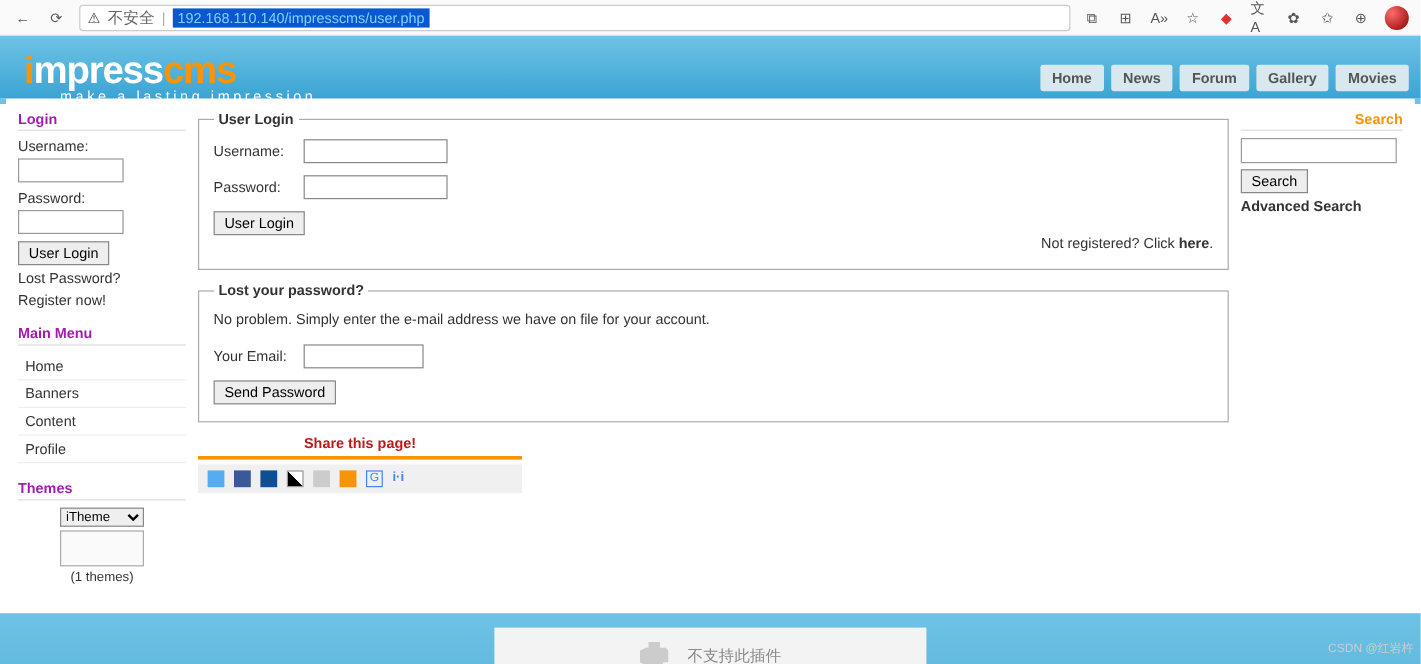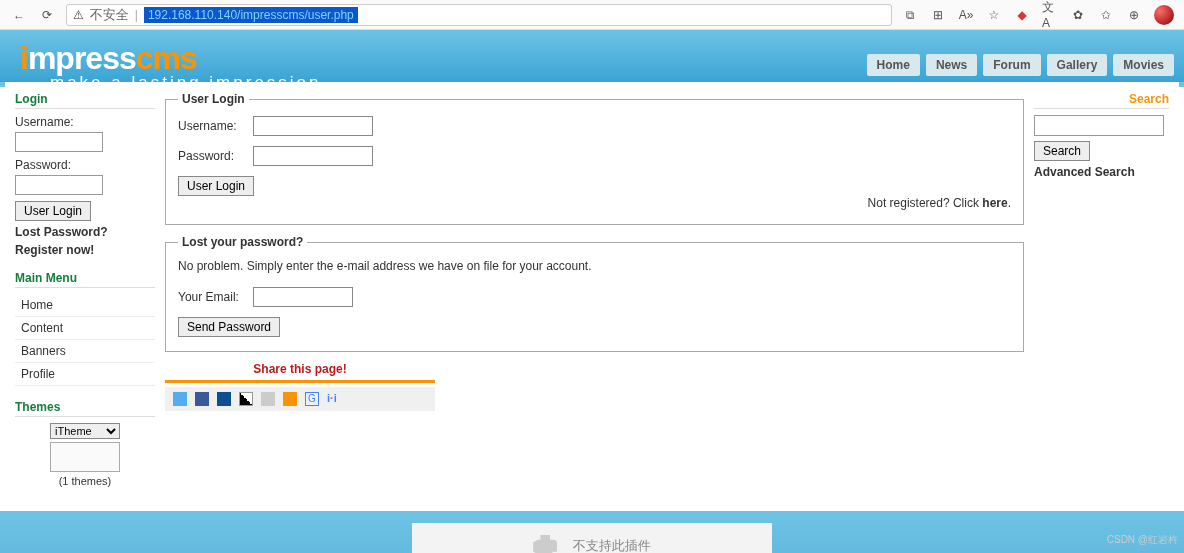--- a/index.html
+++ b/index.html
@@ -15,37 +15,37 @@
 .toolbar-icon { width: 16px; height: 16px; display: flex; align-items: center; justify-content: center; color: #555; cursor: pointer; }
 .avatar { width: 20px; height: 20px; border-radius: 50%; background: radial-gradient(circle at 30% 30%, #ff6b6b, #8b0000); }
 
 
 .header { background: linear-gradient(#6ec3e5, #3ba4d4); height: 52px; position: relative; }
 .logo { position: absolute; left: 20px; top: 10px; }
 .logo-text { font-family: Arial, sans-serif; font-weight: bold; font-size: 32px; letter-spacing: -1px; }
 .logo-i { color: #f89406; }
 .logo-mpress { color: #fff; }
 .logo-cms { color: #f89406; }
-.logo-tag { color: #fff; font-size: 17px; letter-spacing: 3px; margin-top: -4px; padding-left: 30px; }
+.logo-tag { color: #fff; font-size: 12px; letter-spacing: 3px; margin-top: -4px; padding-left: 30px; }
 .nav-menu { position: absolute; right: 10px; bottom: 6px; display: flex; gap: 6px; }
 .nav-menu a { background: #d7e8ef; padding: 4px 10px; text-decoration: none; color: #555; font-weight: bold; font-size: 12px; border-radius: 2px; }
 
 
 .page-wrap { background: linear-gradient(#6ec3e5 0, #6ec3e5 5px, transparent 5px); }
 .content-wrap { background: #fff; margin: 0 5px; padding: 10px; display: flex; gap: 10px; }
 .sidebar-left { width: 140px; flex-shrink: 0; }
 .main-area { flex: 1; }
 .sidebar-right { width: 135px; flex-shrink: 0; }
 
-.block-title { color: #15803d; font-weight: bold; font-size: 12px; border-bottom: 1px solid #ddd; padding-bottom: 2px; margin-bottom: 6px; }
+.block-title { color: #a21caf; font-weight: bold; font-size: 12px; border-bottom: 1px solid #ddd; padding-bottom: 2px; margin-bottom: 6px; }
 .block { margin-bottom: 14px; }
 .block label { display: block; font-size: 12px; margin-bottom: 3px; }
 .block input[type=text], .block input[type=password] { width: 88px; border: 1px solid #999; padding: 2px; font-size: 12px; margin-bottom: 6px; }
 .block button, fieldset button { padding: 2px 8px; font-size: 12px; border: 1px solid #888; background: #eee; cursor: pointer; }
-.block a { display: block; color: #333; text-decoration: none; font-weight: bold; font-size: 12px; margin-top: 4px; }
+.block a { display: block; color: #333; text-decoration: none; font-weight: normal; font-size: 12px; margin-top: 4px; }
 .menu-list { list-style: none; }
 .menu-list li { padding: 4px 6px; border-bottom: 1px solid #eee; cursor: pointer; }
 
 .theme-select { width: 70px; border: 1px solid #888; font-size: 11px; }
 .theme-box { text-align: center; }
 .theme-preview { width: 70px; height: 30px; border: 1px solid #aaa; margin: 3px auto; background: #fafafa; }
 .theme-count { font-size: 11px; }
 
 
 fieldset { border: 1px solid #aaa; padding: 10px 12px 14px; margin-bottom: 10px; }
@@ -130,22 +130,22 @@
       <input type="password" style="">
       <button>User Login</button>
       <a>Lost Password?</a>
       <a>Register now!</a>
     </div>
 
     <div class="block">
       <div class="block-title">Main Menu</div>
       <ul class="menu-list">
         <li>Home</li>
+        <li>Banners</li>
         <li>Content</li>
-        <li>Banners</li>
         <li>Profile</li>
       </ul>
     </div>
 
     <div class="block theme-box">
       <div class="block-title" style="text-align:left">Themes</div>
       <select class="theme-select">
         <option>iTheme</option>
       </select>
       <div class="theme-preview"></div>

